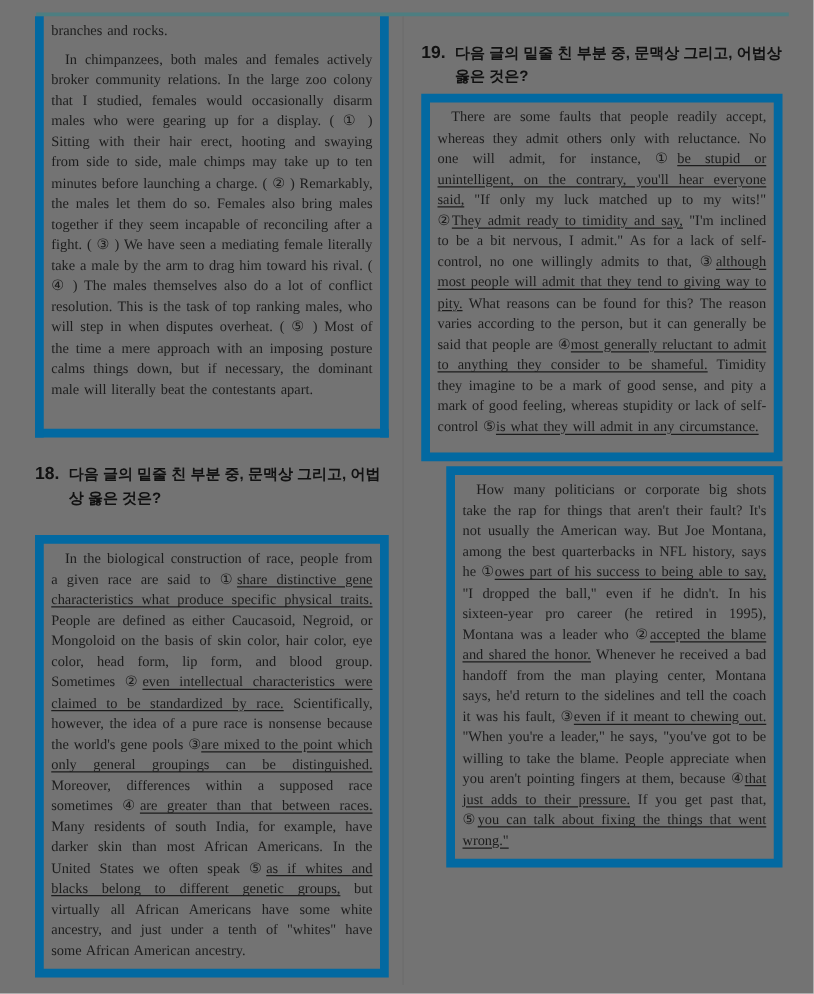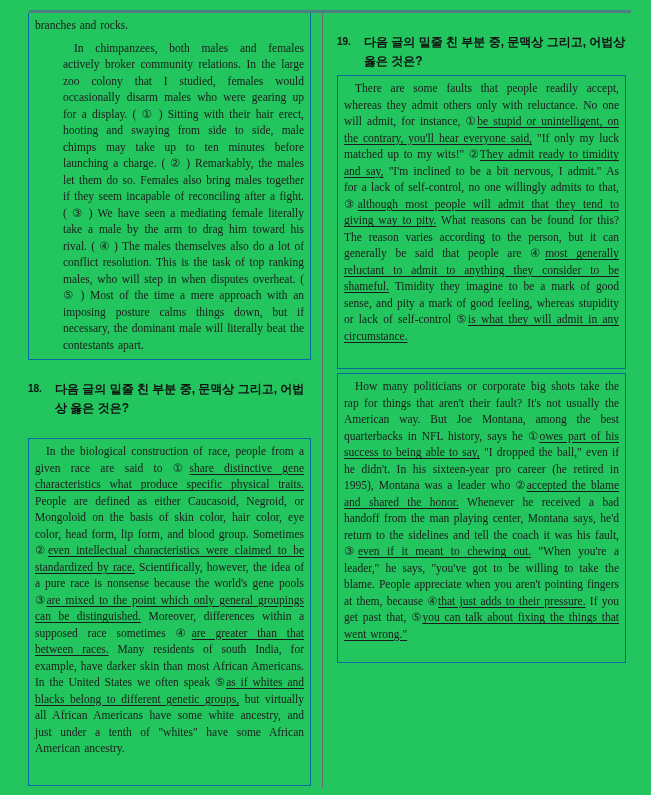--- a/index.html
+++ b/index.html
@@ -1,20 +1,20 @@
 <!DOCTYPE html>
 <html><head>
 <meta charset="utf-8">
 <style>
   html, body { margin: 0; padding: 0; background: #ffffff; }
   .page {
     position: relative;
     width: 651px;
     height: 795px;
-    background: #22c55e;
+    background: #737373;
     overflow: hidden;
     font-family: "Liberation Serif", "DejaVu Serif", serif;
     color: #1c1c1c;
     text-decoration: underline;
   }
   .top-rule {
     position: absolute;
     left: 29px; top: 10px;
     width: 602px; height: 3px;
     background: #4d7e81;
@@ -24,51 +24,51 @@
     left: 322px; top: 13px;
     width: 1px; height: 775px;
     background: #6d6d6d;
   }
   .col { position: absolute; top: 13px; }
   .col-left  { left: 28px;  width: 283px; }
   .col-right { left: 337px; width: 289px; }
 
   .passage-box {
     box-sizing: border-box;
-    border: 1px solid #0369a1;
+    border: 7px solid #0369a1;
     padding: 4px 6px 6px 6px;
     font-size: 11.5px;
     line-height: 16.5px;
     text-align: justify;
     letter-spacing: 0;
     word-spacing: 1px;
   }
   .box-cont { border-top: none; min-height: 337px; }
   .box-q18  { min-height: 348px; margin-top: 20px; }
   .box-q19  { min-height: 294px; margin-top: 4px; }
-  .box-q20  { min-height: 290px; margin-top: 4px; }
+  .box-q20  { min-height: 290px; margin-top: 4px; margin-left: 20px; }
 
   .para { margin: 0; }
   .para.indent { text-indent: 11px; }
-  .para-gap { margin-top: 6px; margin-left: 28px; }
+  .para-gap { margin-top: 6px; }
   .u { text-decoration: underline; text-underline-offset: 2px; }
 
   .q-header {
     position: relative;
     padding-left: 27px;
     font-family: "Liberation Sans", "DejaVu Sans", sans-serif;
     font-weight: bold;
     font-size: 12px;
     line-height: 19px;
     color: #111;
   }
   .q-num {
     position: absolute;
     left: 0; top: -1px;
-    font-size: 10px;
+    font-size: 14px;
     font-weight: bold;
   }
   .hd-q18 { margin-top: 20px; }
   .hd-q19 { margin-top: 20px; }
   .hd-q20 { margin-top: 52px; }
 </style>
 </head>
 <body>
 
 <div class="page">

